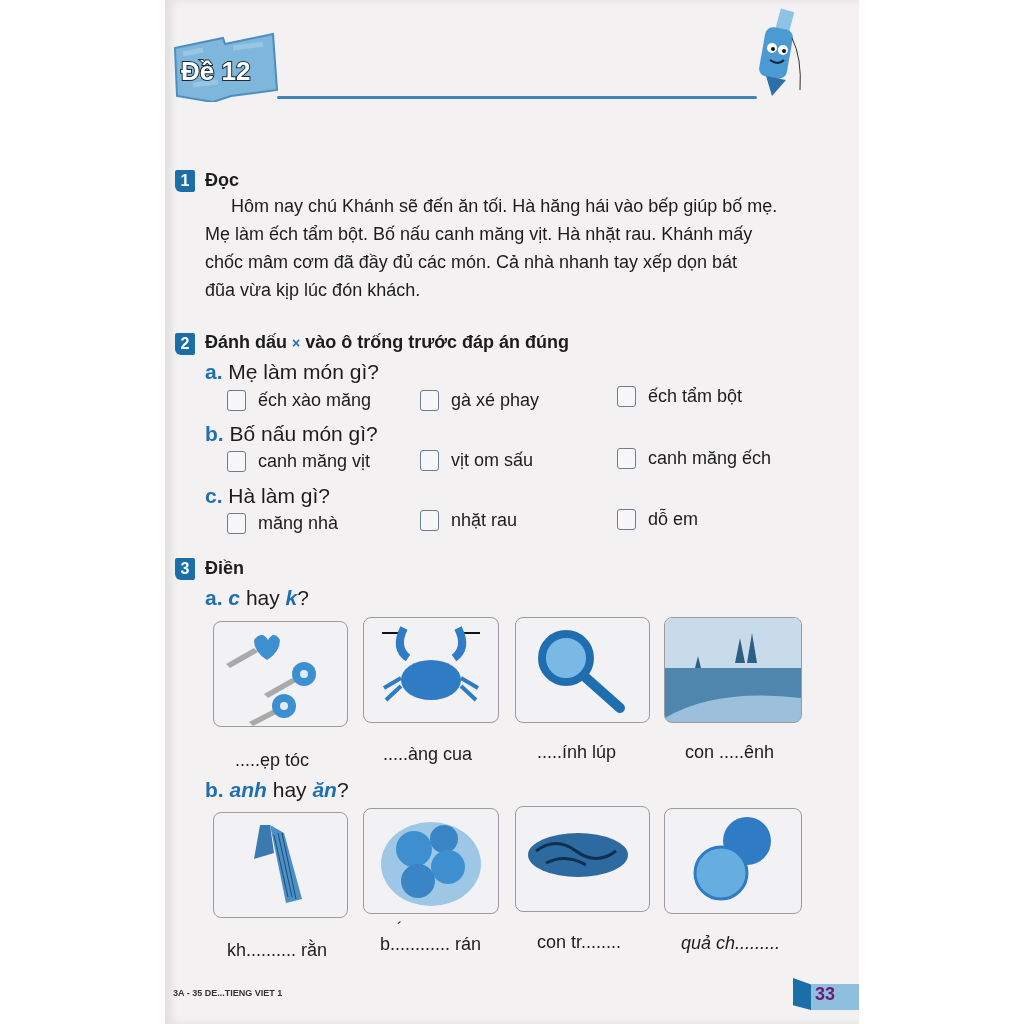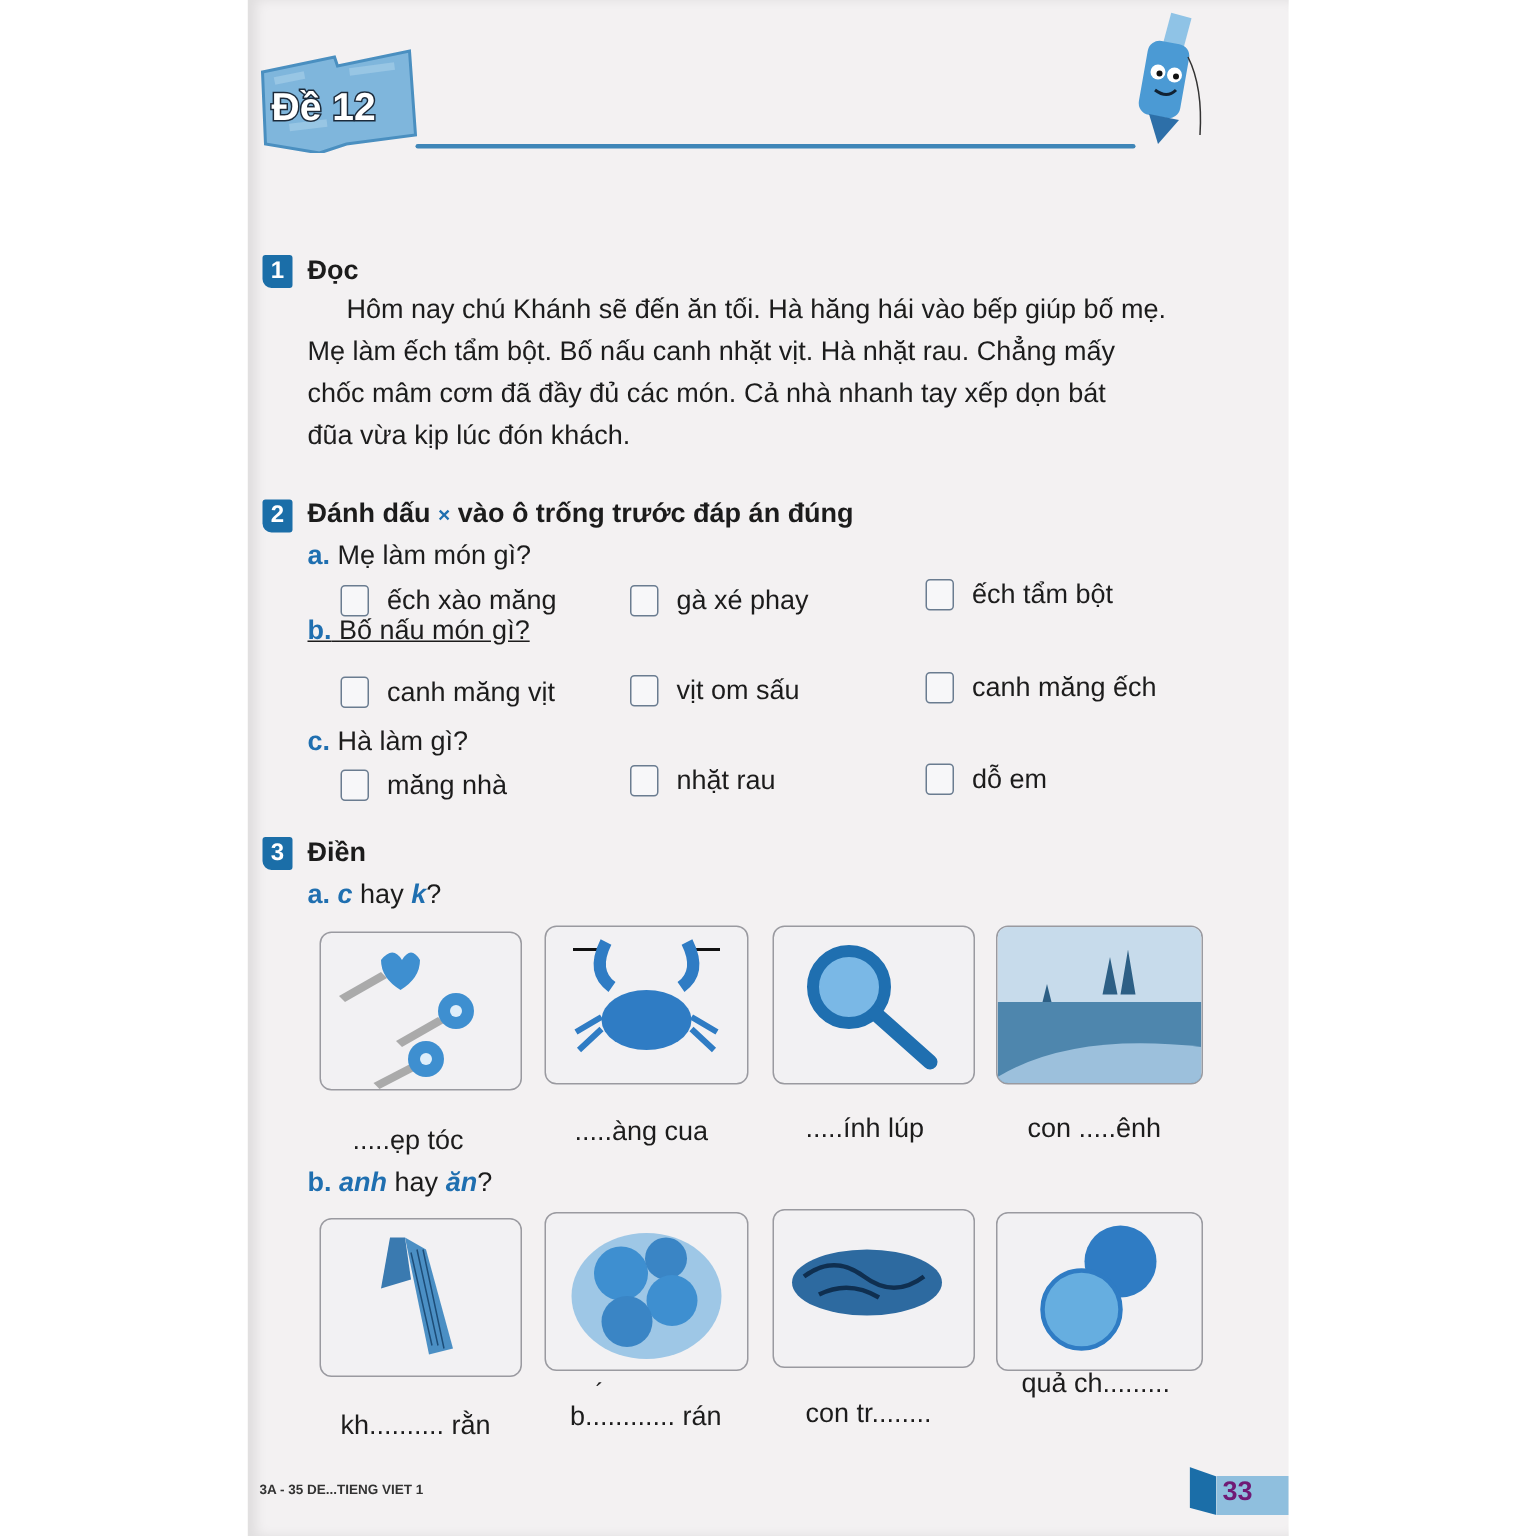--- a/index.html
+++ b/index.html
@@ -5,21 +5,21 @@
   html,body{margin:0;padding:0;}
   body{width:1024px;height:1024px;background:#ffffff;position:relative;overflow:hidden;font-family:"Liberation Sans",sans-serif;color:#1c1c1c;}
   .page{position:absolute;left:165px;top:0;width:694px;height:1024px;background:#f3f1f2;box-shadow:inset 6px 0 8px rgba(0,0,0,0.08);}
   .title-badge{position:absolute;left:8px;top:30px;width:110px;height:72px;}
   .title-line{position:absolute;left:112px;top:96px;width:480px;height:3px;background:#3f86b8;border-radius:2px;}
   .mascot{position:absolute;left:587px;top:8px;width:60px;height:90px;}
   .sec-num{position:absolute;width:20px;height:22px;background:#1b6ea8;color:#fff;font-weight:bold;font-size:16px;text-align:center;line-height:22px;border-radius:2px 2px 2px 6px;}
   .sec-title{position:absolute;font-size:18px;font-weight:bold;}
   .para{position:absolute;left:40px;top:192px;width:620px;font-size:18px;line-height:28px;}
   .para .indent{display:inline-block;width:26px;}
-  .q{position:absolute;font-size:18px;}
+  .q{position:absolute;font-size:21px;}
   .q .lbl{color:#1f6fb0;font-weight:bold;}
   .opt{position:absolute;font-size:18px;display:flex;align-items:center;}
   .cb{width:17px;height:19px;border:1.5px solid #6a7c90;border-radius:3px;margin-right:12px;background:#f7f7f9;}
   .xmark{color:#1f6fb0;font-weight:bold;font-size:14px;}
   .card{position:absolute;border:1.5px solid #9a9aa0;border-radius:8px;background:#f2f1f3;overflow:hidden;}
   .word{position:absolute;font-size:18px;}
   .footer{position:absolute;left:8px;top:988px;font-size:9px;font-weight:bold;color:#333;}
   .pagenum{position:absolute;left:628px;top:978px;width:66px;height:32px;}
   .pagenum .tab{position:absolute;left:0;top:0;width:18px;height:32px;background:#1b6ea8;clip-path:polygon(0 0,100% 20%,100% 100%,0 85%);}
   .pagenum .bar{position:absolute;left:18px;top:6px;width:48px;height:26px;background:#8fbfde;}
@@ -47,21 +47,21 @@
     <circle cx="21" cy="41" r="2" fill="#111"></circle>
       <circle cx="32" cy="43" r="2" fill="#111"></circle>
     <path d="M18 52 Q26 58 32 52" stroke="#123" stroke-width="2" fill="none"></path>
     <path d="M40 30 Q50 50 48 82" stroke="#333" stroke-width="1" fill="none"></path>
   </svg>
 
   <div class="sec-num" style="left:10px;top:170px;">1</div>
   <div class="sec-title" style="left:40px;top:170px;">Đọc</div>
   <div class="para">
     <div><span class="indent"></span><span>Hôm nay chú Khánh sẽ đến ăn tối. Hà hăng hái vào bếp giúp bố mẹ.</span></div>
-    <div>Mẹ làm ếch tẩm bột. Bố nấu canh nhặt vịt. Hà nhặt rau. Chẳng mấy</div>
+    <div>Mẹ làm ếch tẩm bột. Bố nấu canh măng vịt. Hà nhặt rau. Khánh mấy</div>
     <div>chốc mâm cơm đã đầy đủ các món. Cả nhà nhanh tay xếp dọn bát</div>
     <div>đũa vừa kịp lúc đón khách.</div>
   </div>
 
   <div class="sec-num" style="left:10px;top:333px;">2</div>
   <div class="sec-title" style="left:40px;top:332px;">
     <span>Đánh dấu</span>
     <span class="xmark">×</span>
     <span>vào ô trống trước đáp án đúng</span>
   </div>
@@ -73,21 +73,21 @@
     </div>
   <div class="opt" style="left:255px;top:390px;">
       <span class="cb"></span>
       <span>gà xé phay</span>
     </div>
   <div class="opt" style="left:452px;top:386px;">
       <span class="cb"></span>
       <span>ếch tẩm bột</span>
     </div>
 
-  <div class="q" style="left:40px;top:410px;text-decoration:underline;"><span class="lbl">b.</span> <span>Bố nấu món gì?</span></div>
+  <div class="q" style="left:40px;top:422px;"><span class="lbl">b.</span> <span>Bố nấu món gì?</span></div>
   <div class="opt" style="left:62px;top:451px;">
       <span class="cb"></span>
       <span>canh măng vịt</span>
     </div>
   <div class="opt" style="left:255px;top:450px;">
       <span class="cb"></span>
       <span>vịt om sấu</span>
     </div>
   <div class="opt" style="left:452px;top:448px;">
       <span class="cb"></span>
@@ -193,21 +193,21 @@
       <circle cx="56" cy="64" r="26" fill="#66aee0" stroke="#2f7cc4" stroke-width="3"></circle>
     </svg>
   </div>
 
   <div class="word" style="left:62px;top:940px;">kh.......... rằn</div>
   <div class="word" style="left:215px;top:934px;text-align:right;">
     <span>b............ rán</span>
   </div>
   <div class="word" style="left:232px;top:920px;font-size:16px;">´</div>
   <div class="word" style="left:372px;top:932px;">con tr........</div>
-  <div class="word" style="left:516px;top:912px;">quả ch.........</div>
+  <div class="word" style="left:516px;top:933px;font-style:italic;">quả ch.........</div>
 
   <div class="footer">3A - 35 DE...TIENG VIET 1</div>
   <div class="pagenum">
     <div class="tab"></div>
     <div class="bar"></div>
     <div class="n">33</div>
   </div>
 </div>
 
 </body></html>

